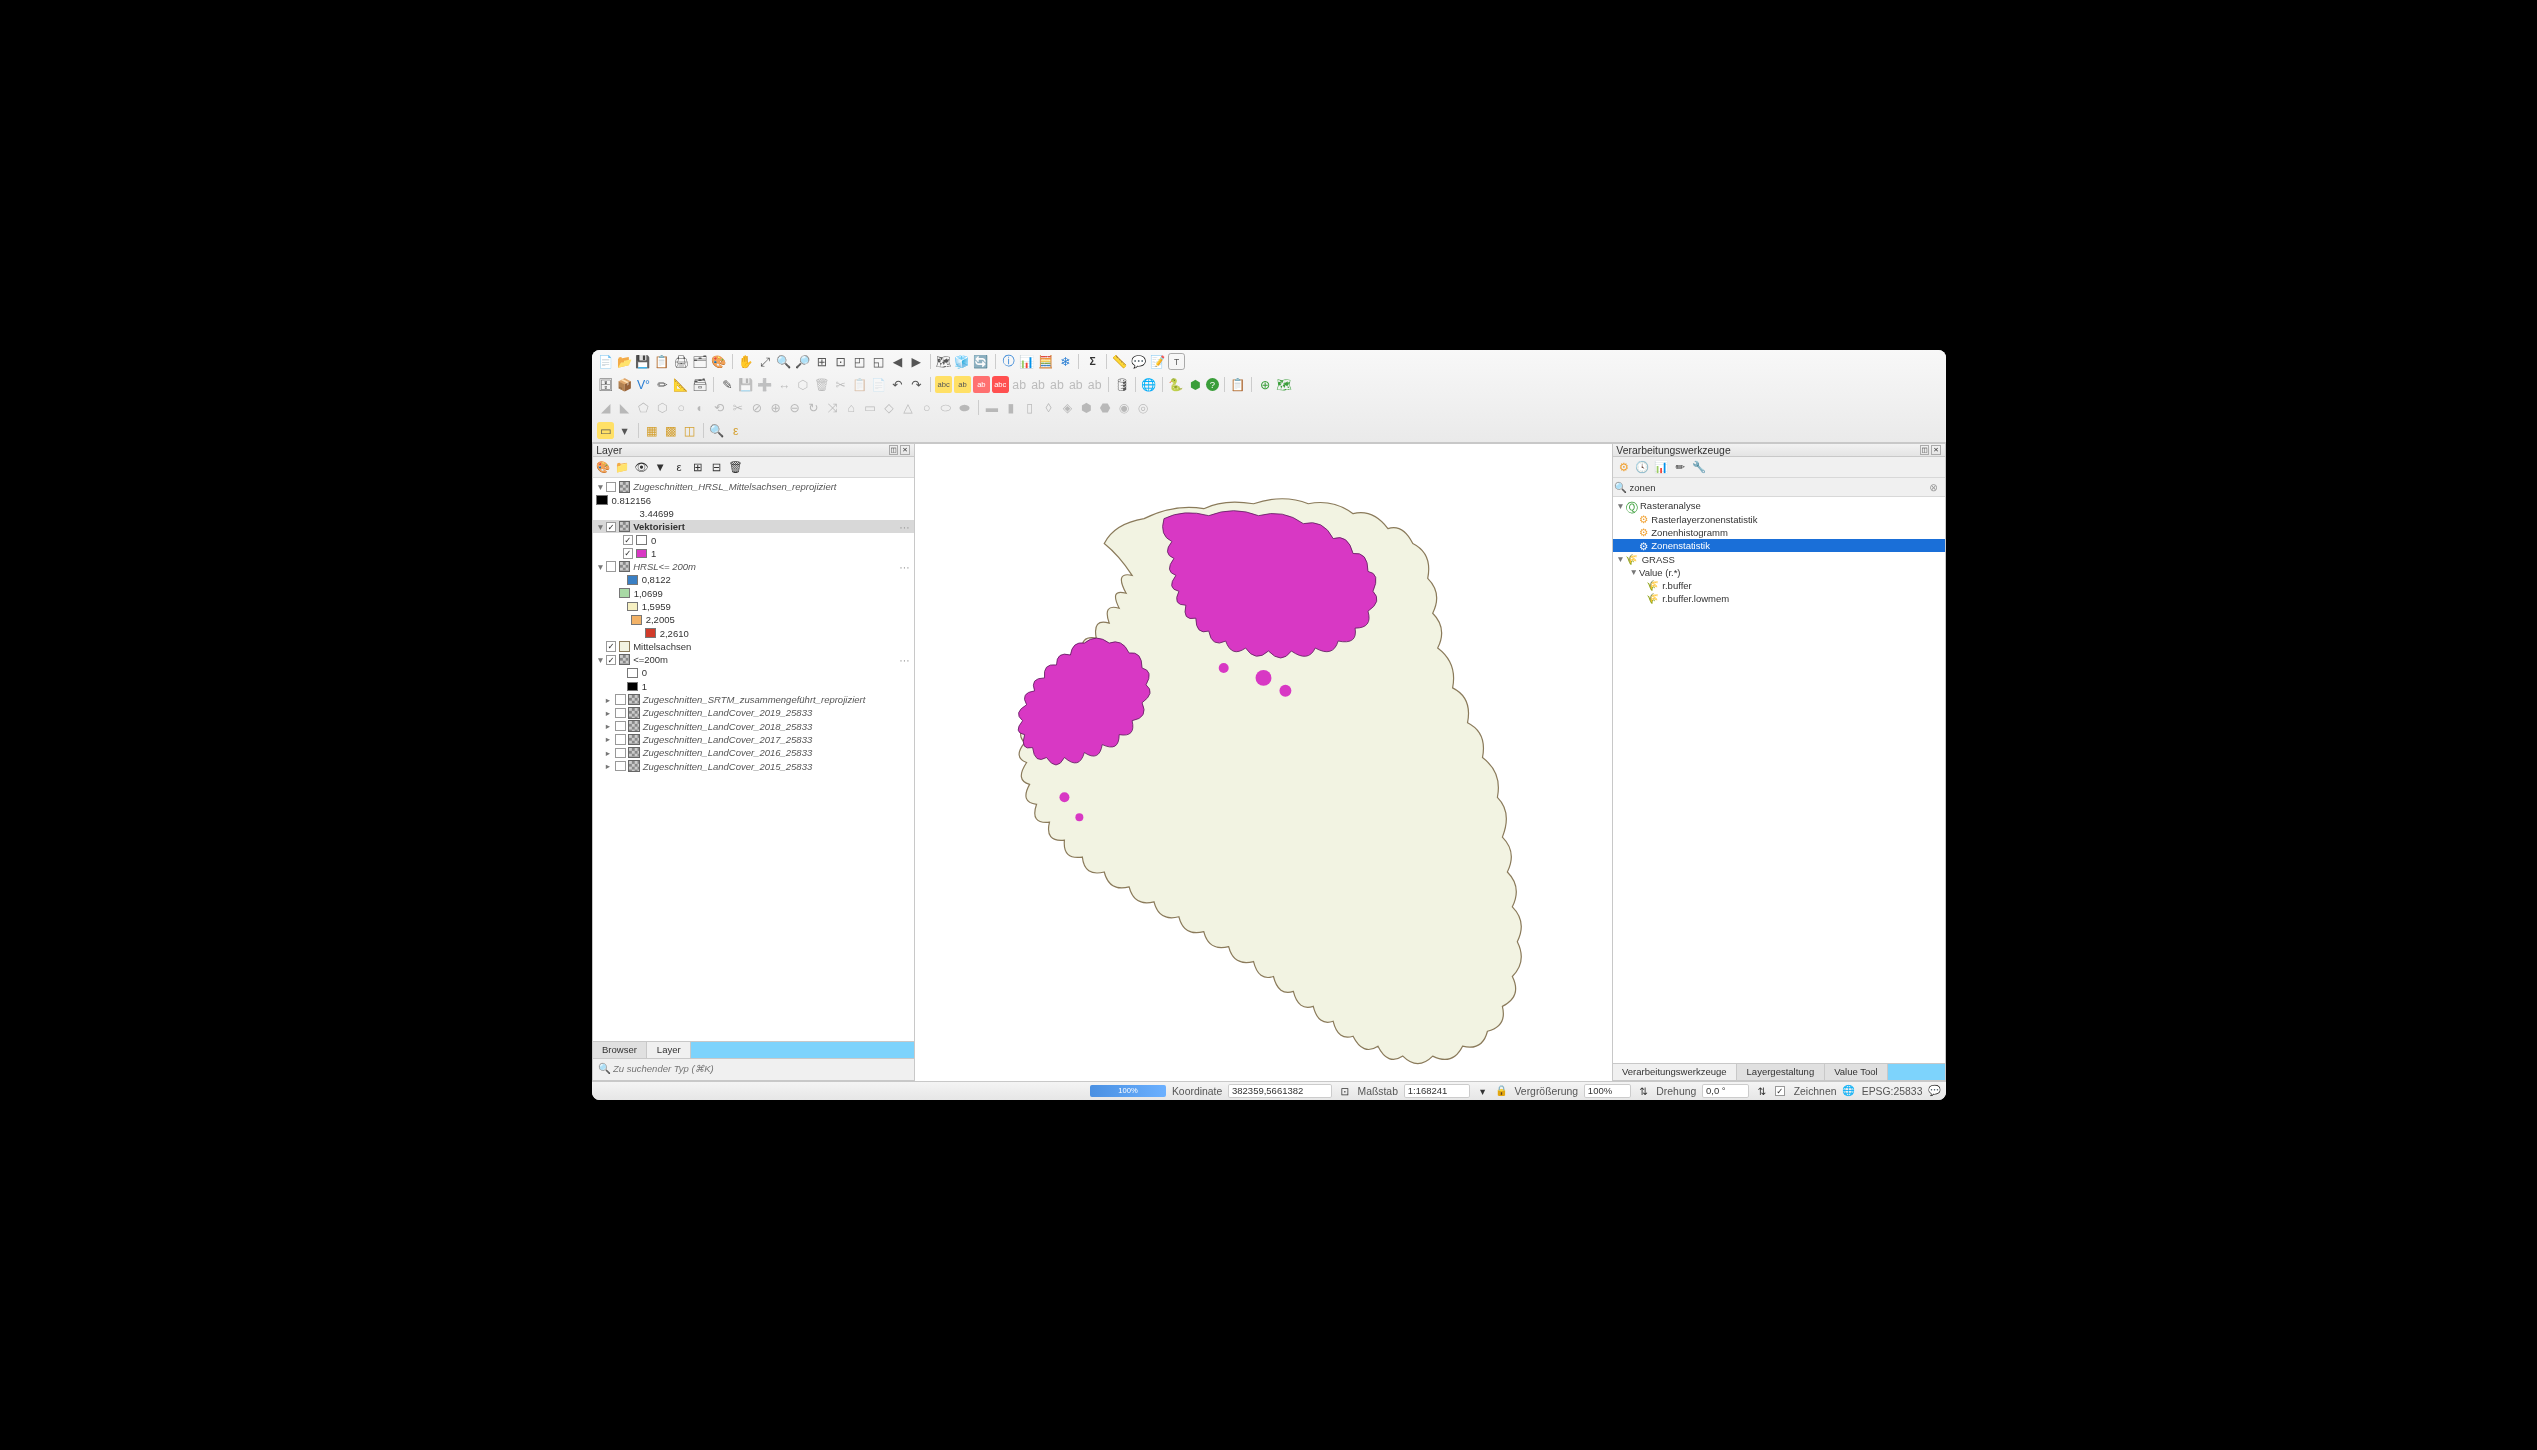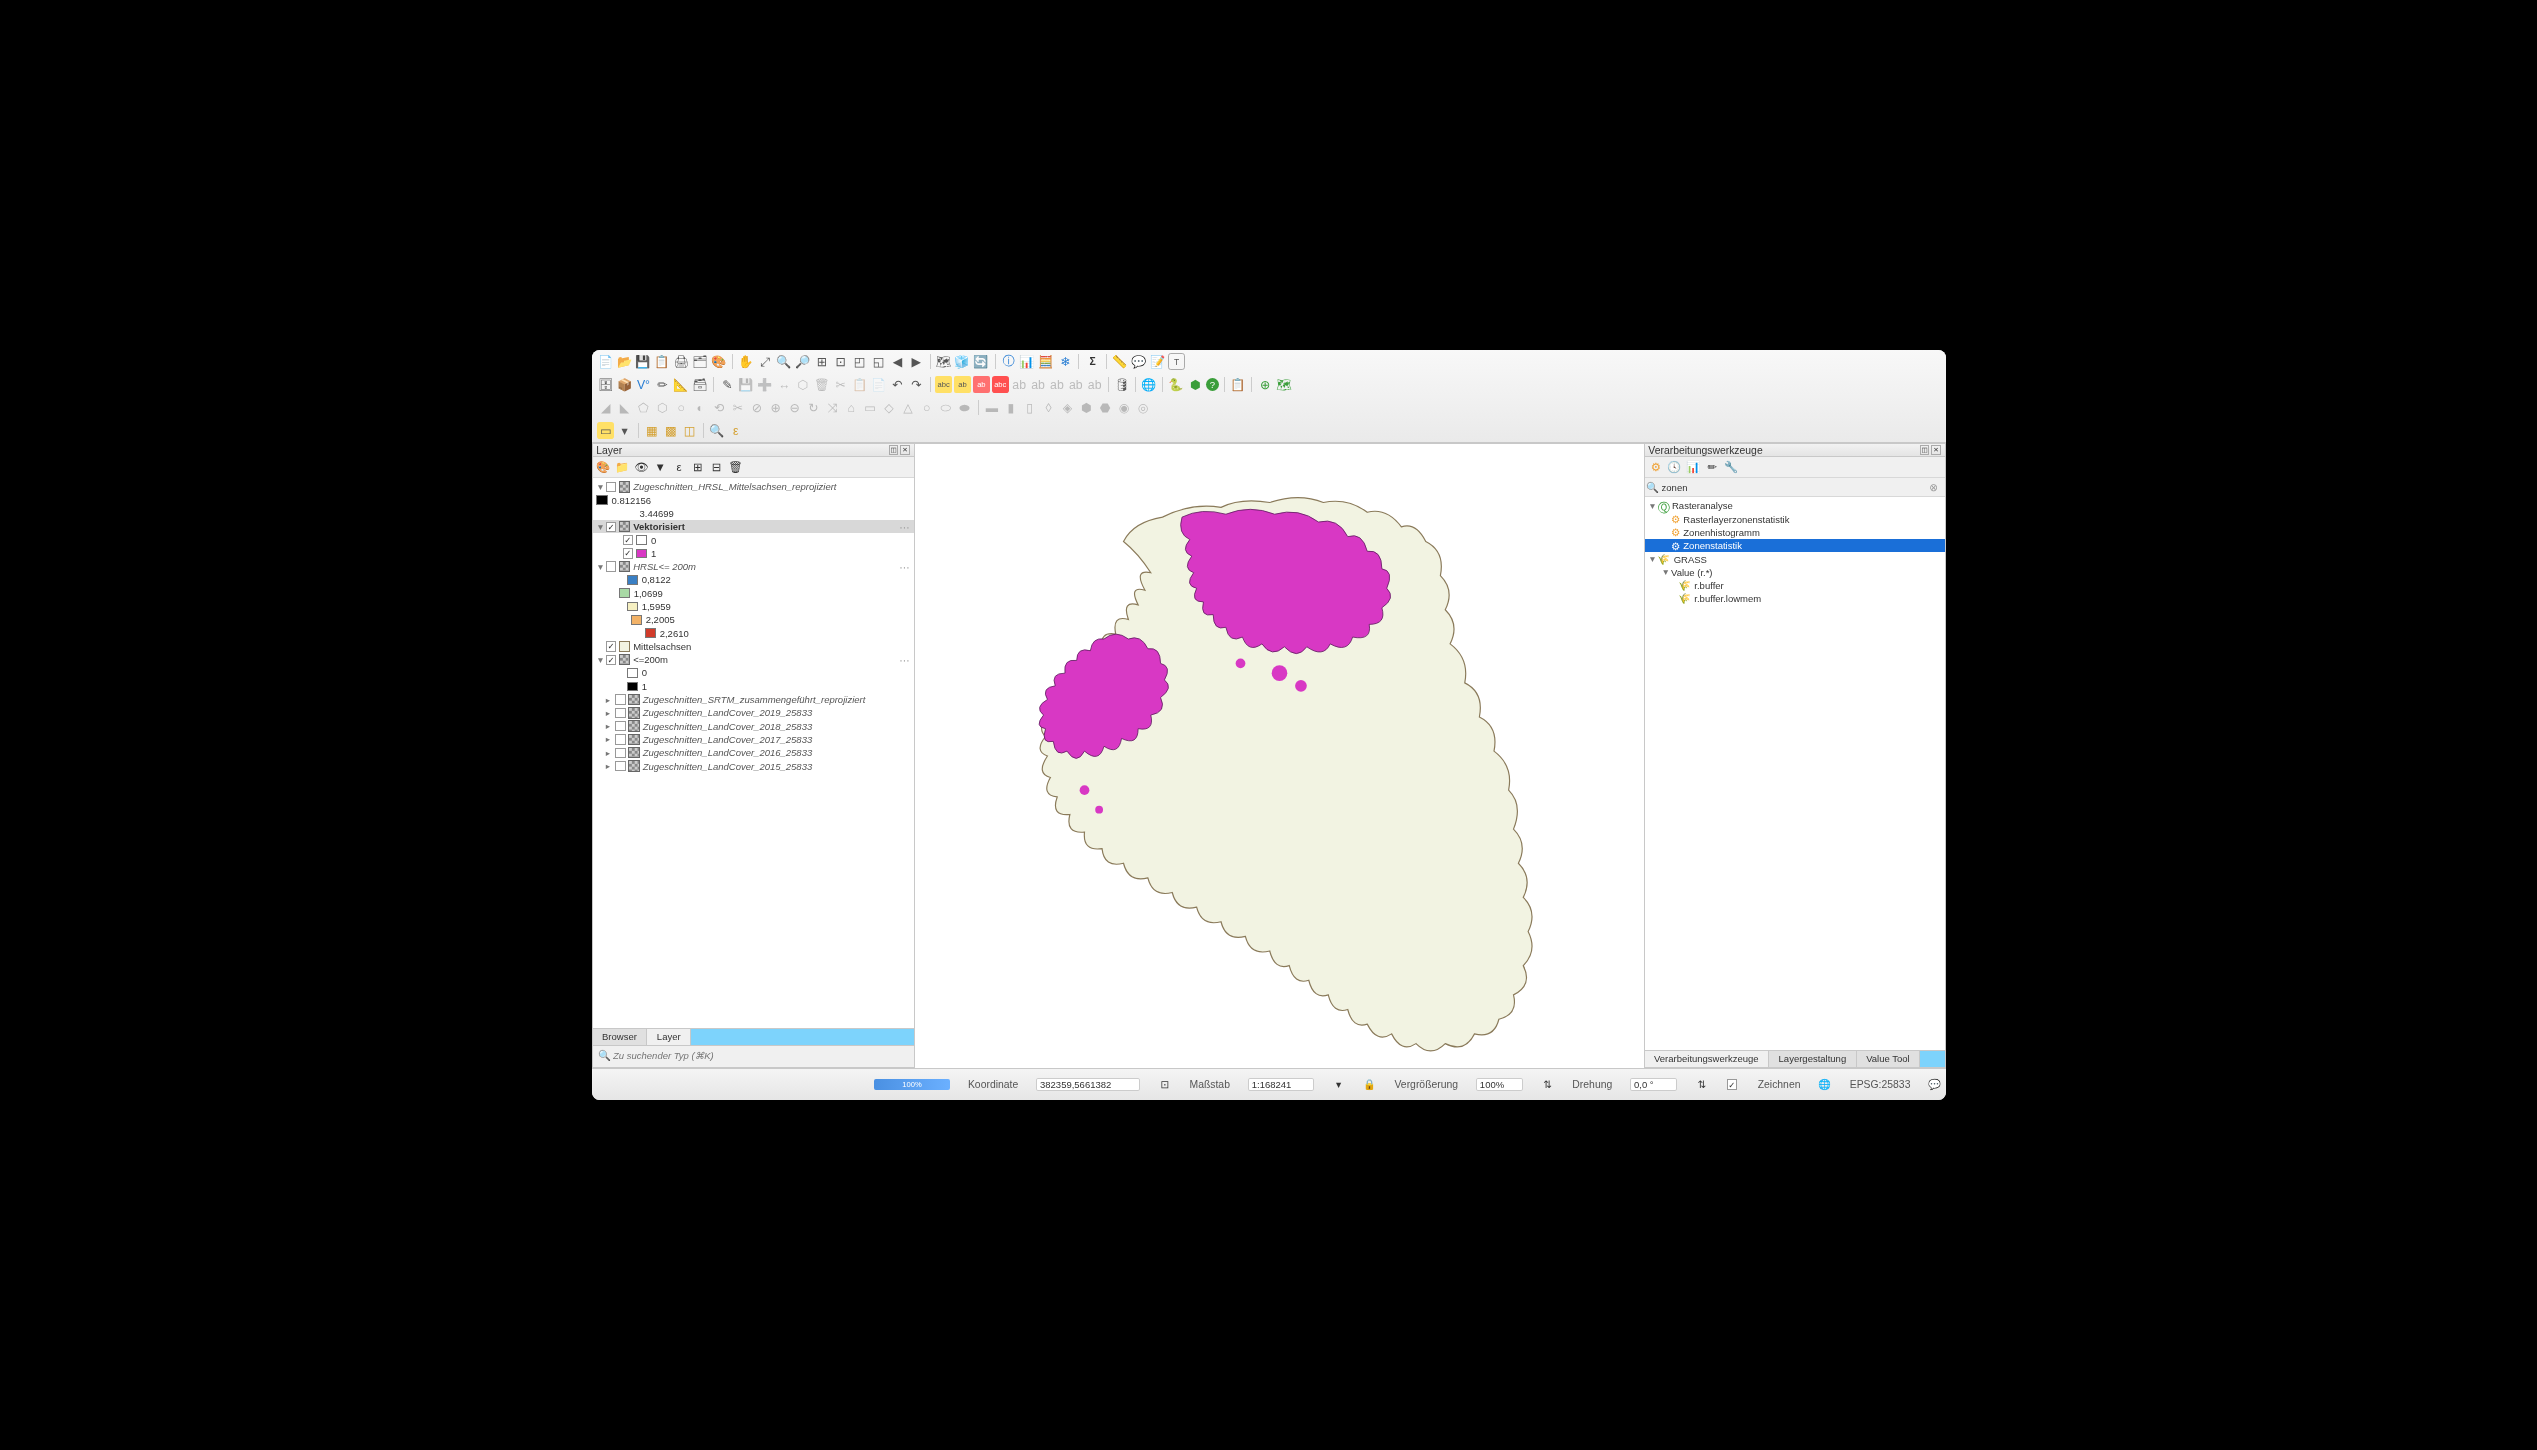--- a/index.html
+++ b/index.html
@@ -11,21 +11,21 @@
 .dot.r{background:#ff5f56}.dot.y{background:#ffbd2e}.dot.g{background:#27c93f}
 .title{position:absolute;left:0;right:0;text-align:center;font-size:11.4px;color:#555}
 .toolbars{background:linear-gradient(#f8f8f8,#eaeaea);border-bottom:0.9px solid #c8c8c8}
 .trow{height:23px;display:flex;align-items:center;padding:1.9px 5.7px;gap:1.9px}
 .tb{width:17px;height:17px;display:inline-flex;align-items:center;justify-content:center;border-radius:2.8px;font-size:12.3px;color:#555;cursor:pointer}
 .tb.dis{opacity:.35;cursor:default}
 .sep{width:0.9px;height:15px;background:#ccc;margin:0 2.8px}
 .main{flex:1;display:flex;overflow:hidden}
 .panel{background:#f0f0f0;display:flex;flex-direction:column;border:0.9px solid #c8c8c8}
 .panel.left{width:323px}
-.panel.right{width:302px}
+.panel.right{width:334px}
 .phead{height:13.3px;background:linear-gradient(#f2f2f2,#e4e4e4);border-bottom:0.9px solid #c8c8c8;display:flex;align-items:center;padding:0 3.8px;font-size:8.5px;color:#666}
 .phead .pbtns{margin-left:auto;display:flex;gap:1.9px}
 .pbtn{width:9.5px;height:9.5px;border:0.9px solid #aaa;font-size:6.6px;display:flex;align-items:center;justify-content:center;cursor:pointer}
 .ptoolbar{height:21px;display:flex;align-items:center;padding:1.9px 3.8px;gap:3.8px;border-bottom:0.9px solid #d8d8d8}
 .ptb{width:15px;height:15px;display:flex;align-items:center;justify-content:center;font-size:11.4px;cursor:pointer}
 .tree{flex:1;overflow:auto;background:#fff;padding:1.9px 0}
 .trow2{display:flex;align-items:center;height:13.3px;padding-left:3.8px;white-space:nowrap}
 .trow2.sel{background:#d8d8d8}
 .trow2.sel2{background:#1a6fd8;color:#fff}
 .trow2.sel2 *{color:#fff}
@@ -40,21 +40,21 @@
 .canvas{flex:1;background:#fff;position:relative;border-top:0.9px solid #c8c8c8}
 .tabs{height:17px;background:#7dd3fc;border-top:0.9px solid #c8c8c8;display:flex}
 .tab{padding:1.9px 9.5px;border-right:0.9px solid #c8c8c8;font-size:9.5px;cursor:pointer;background:#e0e0e0}
 .tab.act{background:#f0f0f0}
 .search{height:22px;padding:1.9px 5.7px;border-top:0.9px solid #c8c8c8}
 .search input{width:152px;border:none;background:transparent;font-size:9.5px;font-style:italic;color:#999;padding:1.9px}
 .searchr{height:19px;padding:1.9px;border-bottom:0.9px solid #d8d8d8;display:flex;align-items:center}
 .searchr .si{width:13.3px;text-align:center;color:#999}
 .searchr input{flex:1;border:none;background:transparent;font-size:9.5px;padding:1.9px}
 .searchr .clr{width:13.3px;color:#999;cursor:pointer}
-.status{height:32px;background:linear-gradient(#f4f4f4,#e6e6e6);border-top:0.9px solid #c8c8c8;display:flex;align-items:center;padding:0 3.8px;gap:18px;font-size:9.5px}
+.status{height:19px;background:linear-gradient(#f4f4f4,#e6e6e6);border-top:0.9px solid #c8c8c8;display:flex;align-items:center;padding:0 3.8px;gap:6px;font-size:9.5px}
 .status .prog{width:76px;height:11.4px;background:linear-gradient(90deg,#4a90e2,#6bb0ff);border-radius:1.9px;display:flex;align-items:center;justify-content:center;color:#fff;font-size:7.6px}
 .status input{width:76px;height:13.3px;border:0.9px solid #ccc;border-radius:1.9px;padding:0 2.8px;font-size:9.5px;background:#fff}
 .status .lbl{color:#555}
 .status .ico{width:13.3px;height:13.3px;display:flex;align-items:center;justify-content:center}
 .rastico{background:repeating-conic-gradient(#888 0 25%,#ccc 0 50%);background-size:5.7px 5.7px;border:0.9px solid #666}
 .gear{color:#f0a030}
 .grassico{color:#5a8f3a}
 .moreico{margin-left:auto;margin-right:3.8px;color:#999;font-size:10.4px}
 </style>
 </head>

